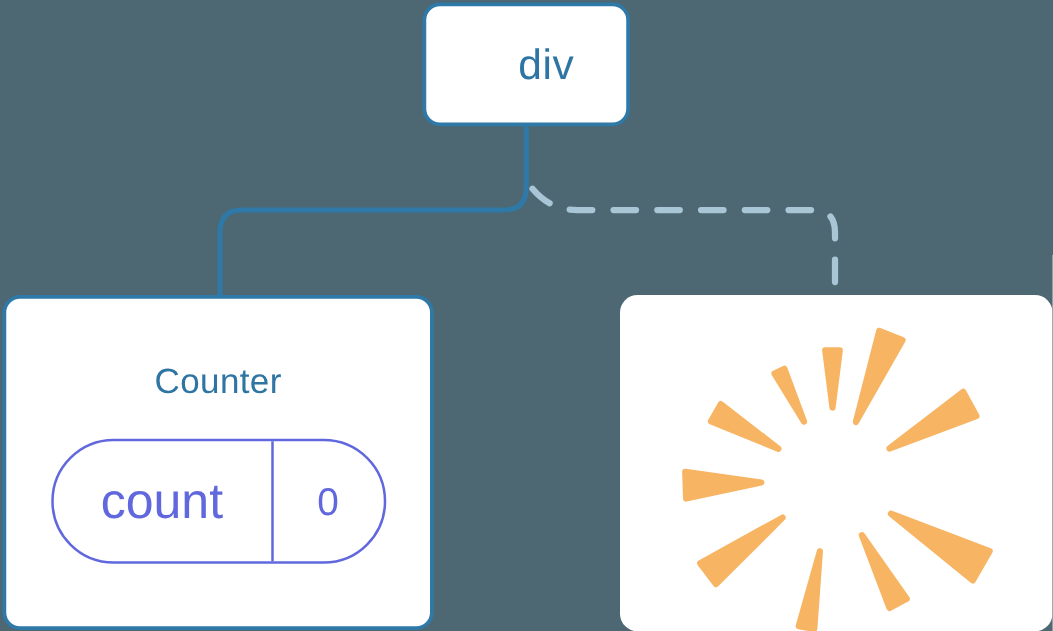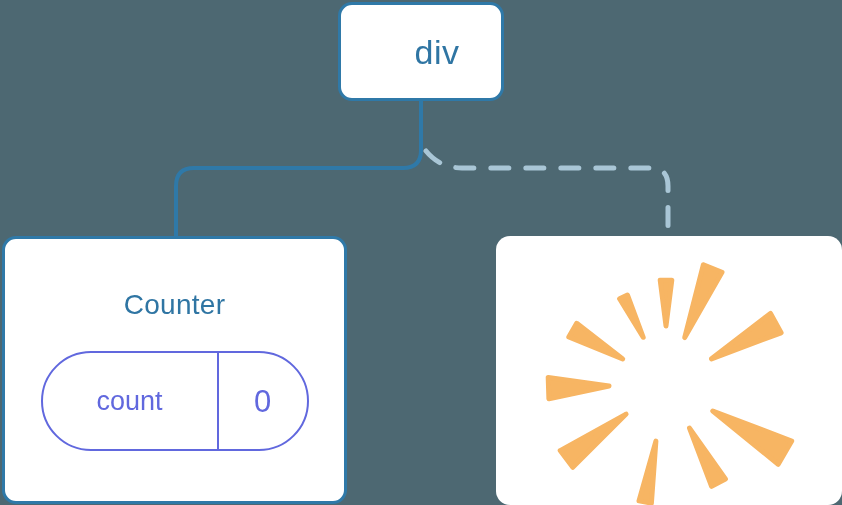--- a/index.html
+++ b/index.html
@@ -91,21 +91,21 @@
     display: flex;
     align-items: stretch;
     background: #ffffff;
   }
   .state-pill .pill-key {
     flex: 0 0 174px;
     display: flex;
     align-items: center;
     justify-content: center;
     color: #6168de;
-    font-size: 27px;
+    font-size: 40px;
     line-height: 1;
   }
   .state-pill .pill-divider {
     width: 2px;
     background: #6168de;
     flex: 0 0 2px;
   }
   .state-pill .pill-value {
     flex: 1 1 auto;
     display: flex;

